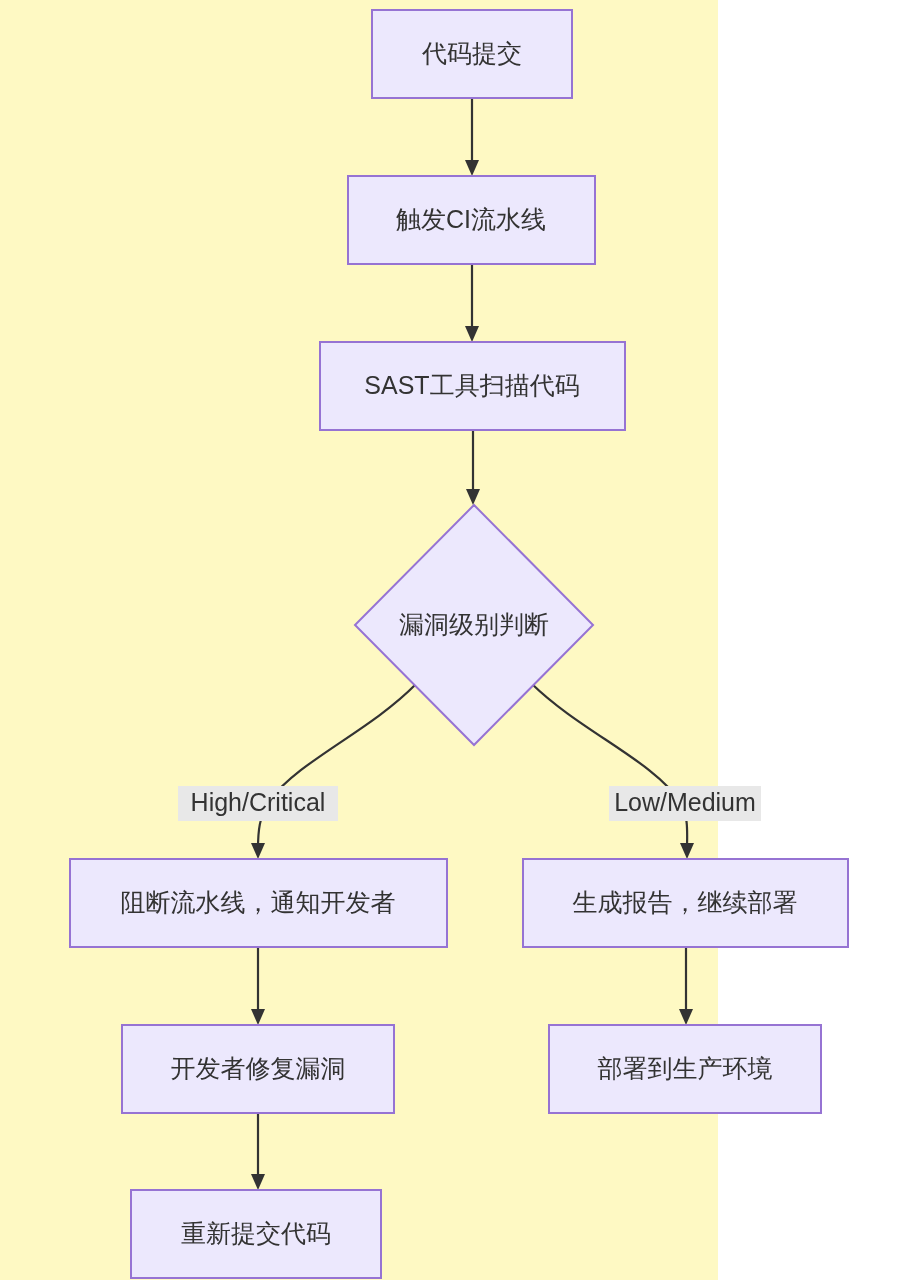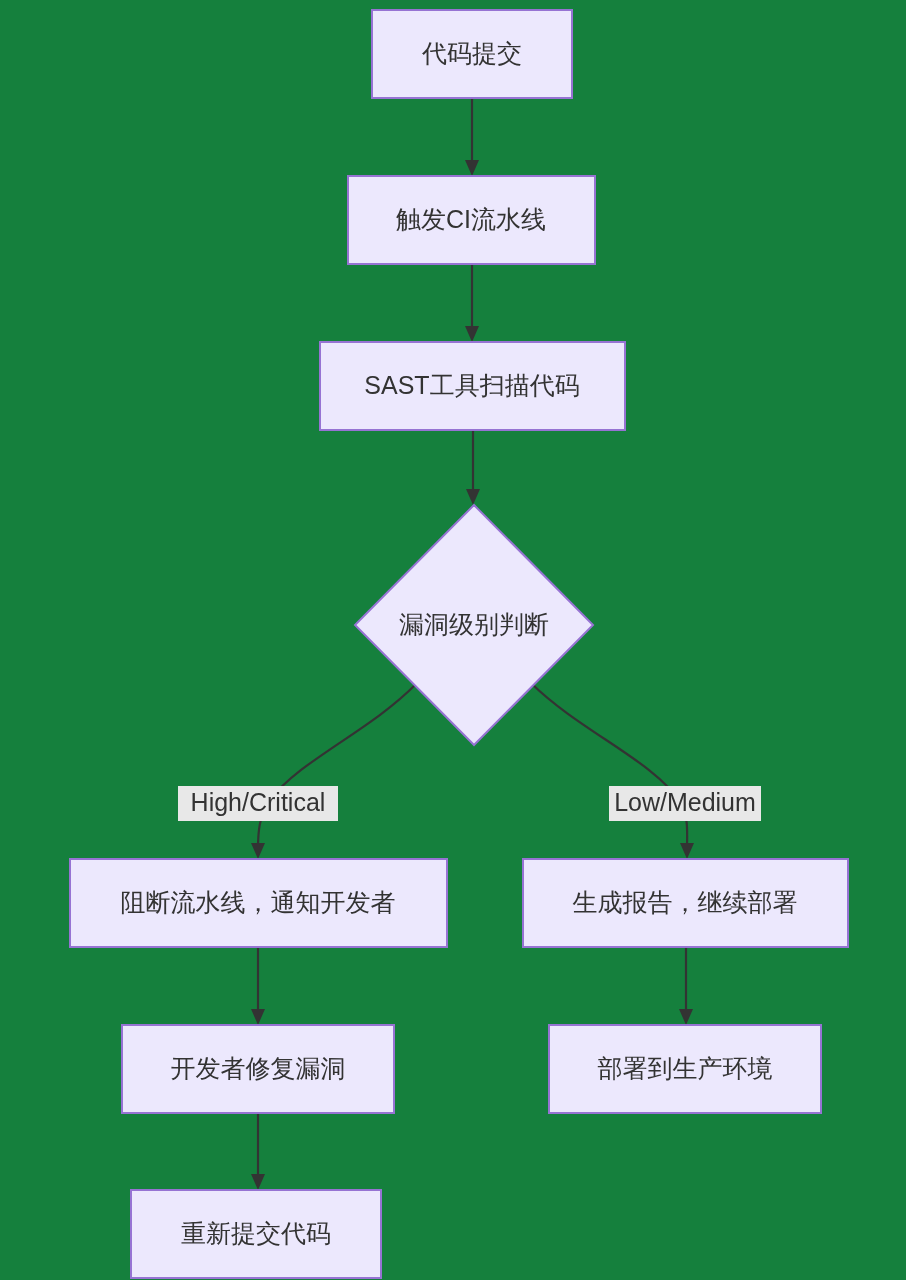--- a/index.html
+++ b/index.html
@@ -8,23 +8,23 @@
     background: #ffffff;
   }
   body {
     width: 906px;
     height: 1280px;
     font-family: "Liberation Sans", "DejaVu Sans", sans-serif;
     overflow: hidden;
   }
   #flowchart-root {
     position: relative;
-    width: 906px;
+    width: 718px;
     height: 1280px;
-    background: #15803d;
+    background: #fef9c3;
     text-decoration: underline;
   }
   svg.flow-canvas {
     display: block;
     width: 906px;
     height: 1280px;
   }
   .node-shape {
     fill: #ece8fd;
     stroke: #9673d3;

